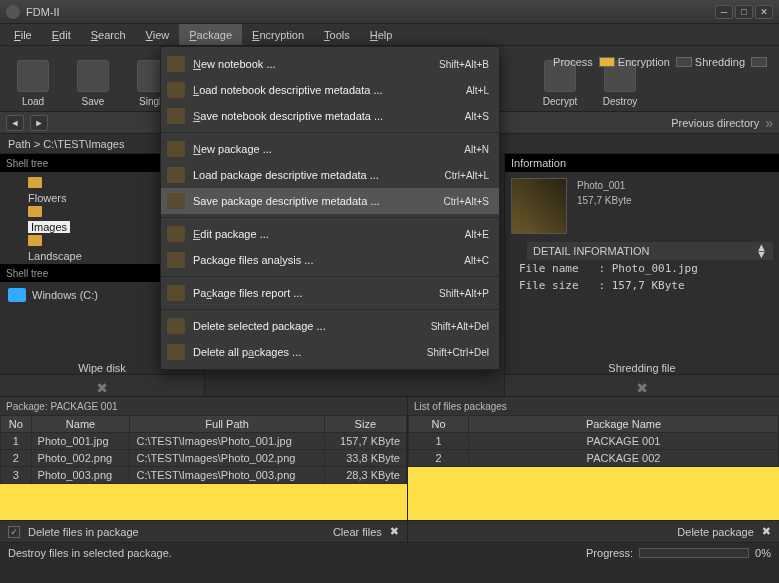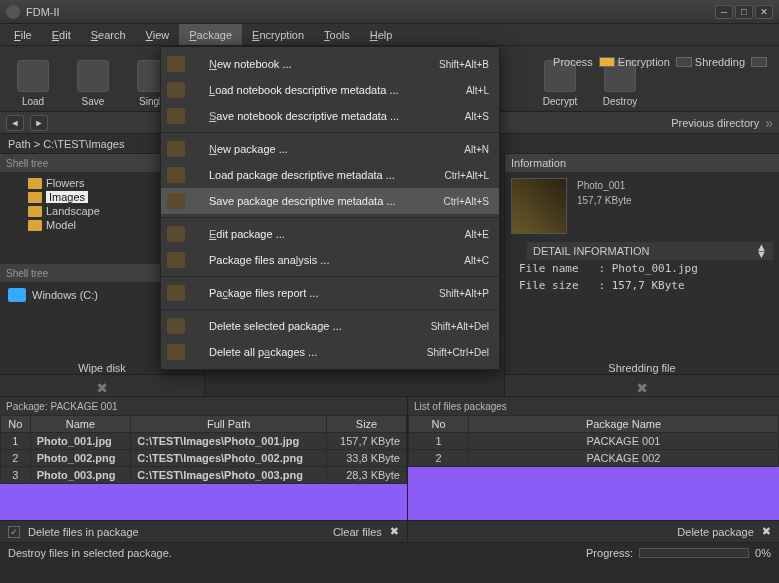--- a/index.html
+++ b/index.html
@@ -18,23 +18,23 @@
 .status-right { position: absolute; right: 12px; top: 10px; display: flex; flex-direction: row; gap: 3px; align-items: flex-end;}
 .status-row { display: flex; align-items: center; gap: 6px; font-size: 10px; color:#aaa;}
 .status-swatch { width: 16px; height: 10px; border: 1px solid #666; background: #444;}
 .status-swatch.process { background: #e8b23a; }
 .navbar { height: 22px; background: #3a3a3a; display: flex; align-items: center; padding: 0 6px; gap: 6px; border-bottom:1px solid #222;}
 .navbtn { width: 18px; height: 16px; background: #333; border:1px solid #555; border-radius:2px; cursor:pointer; display:flex;align-items:center;justify-content:center; font-size:9px;}
 .navbar .spacer { flex:1; }
 .pathbar { height: 20px; background: #2f2f2f; display: flex; align-items: center; padding: 0 8px; font-size: 10px; color:#999; border-bottom:1px solid #222;}
 .main { display: flex; height: 242px; }
 .leftcol { width: 205px; display:flex; flex-direction:column; background:#2e2e2e; border-right:1px solid #222;}
-.panel-hdr { height: 18px; background:#404040; padding: 0 6px; display:flex; align-items:center; font-size:10px; color:#999;}
+.panel-hdr { height: 18px; background:#000000; padding: 0 6px; display:flex; align-items:center; font-size:10px; color:#999;}
 .tree { flex:0 0 auto; height: 92px; padding: 4px 4px; overflow:hidden;}
-.tree-item { display:flex; align-items:flex-end; gap:4px; padding:1px 4px 1px 24px; cursor:pointer;}
+.tree-item { display:flex; align-items:flex-start; gap:4px; padding:1px 4px 1px 24px; cursor:pointer;flex-direction:column;}
 .tree-item .fld { width:14px; height:11px; background:#d9a53a; border-radius:1px;}
 .tree-item.selected span.lbl { background:#eee; color:#111; padding:0 3px; }
 .drives { padding: 4px 6px; height: 40px;}
 .drive-row { display:flex; align-items:center; gap:6px; padding: 2px 2px;}
 .drive-icon { width:18px; height:14px; background:#3af; border-radius:2px;}
 .strip { height: 22px; background:#323232; border-top:1px solid #222; display:flex; align-items:center; padding: 0 2px; justify-content:flex-end; gap:6px; font-size:10px; color:#999;flex-direction:column;}
 .strip .x-icon { font-size:14px; color:#777;}
 .centercol { flex:1; display:flex; flex-direction:column; background:#2e2e2e; border-right:1px solid #222;}
 .thumbrow { height: 180px; }
 .proc-strip { height: 22px; background:#323232; border-top:1px solid #222; display:flex; align-items:center; padding: 0 8px; gap:18px; color:#999;}
@@ -42,42 +42,42 @@
 .chev { font-size:14px; color:#888;}
 .rightcol { width: 274px; display:flex; flex-direction:column; background:#2e2e2e;}
 .info-box { flex:1; padding: 6px; }
 .thumb { width:56px; height:56px; background:#3a3a3a; border:1px solid #555; float:left; margin-right:10px; background-image: linear-gradient(45deg,#6a5a2a,#2a2214);}
 .info-text div { font-size:10px; color:#bbb; padding:2px 0;}
 .info-hdr { background:#3a3a3a; padding:2px 6px; font-size:10px; color:#aaa; display:flex; align-items:center;margin-left:16px;}
 .mono { font-family: Consolas, monospace; font-size:11px; color:#ccc; padding:2px 8px; white-space:pre;}
 .updown { margin-left:auto; display:flex; flex-direction:column; font-size:8px; line-height:7px; color:#888;}
 
 .tables { display:flex; height: 146px; border-top:1px solid #222;}
-.tpanel { display:flex; flex-direction:column; background:#8b5cf6; }
+.tpanel { display:flex; flex-direction:column; background:#fde047; }
 .tpanel.left { width: 408px; border-right:1px solid #222;}
 .tpanel.right { flex:1;}
 .tpanel .title { height:18px; background:#333; padding:0 6px; display:flex; align-items:center; font-size:10px; color:#bbb;}
 .tbl { width:100%; border-collapse: collapse; font-size:10px;}
 .tbl th { background:#3d3d3d; font-weight: normal; color:#ddd; padding:2px 6px; text-align:center; border:1px solid #2a2a2a;}
 .tbl td { background:#353535; padding:2px 6px; text-align:center; border:1px solid #2a2a2a; color:#ccc;}
-.tbl td.l { text-align:left;font-weight:bold;}
+.tbl td.l { text-align:left;}
 .tbl td.r { text-align:right;}
 .tscroll { flex:1; overflow:hidden;}
 .tstrip { height:22px; background:#323232; border-top:1px solid #222; display:flex; align-items:center; padding:0 8px; gap:8px; color:#999;}
 .tstrip .chk { width:12px;height:12px;border:1px solid #666; display:inline-flex; align-items:center; justify-content:center; font-size:9px; color:#aaa;}
 .tstrip .spacer{flex:1;}
 .statusbar { height:20px; background:#2b2b2b; border-top:1px solid #222; display:flex; align-items:center; padding:0 8px; font-size:10px; color:#999;}
 .statusbar .spacer{flex:1;}
 .pct-box { width:110px; height:10px; border:1px solid #555; background:#333;}
 
 .dropdown { position:absolute; left:160px; top:22px; width:340px; background:#393939; border:1px solid #222; box-shadow:0 4px 16px rgba(0,0,0,.6); z-index:50; padding:4px 0;}
 .ditem { display:flex; align-items:center; height:26px; padding:0 10px 0 6px; gap:8px; cursor:pointer;}
 .ditem.highlight { background:#555;}
 .ditem .di-icon { width:18px; height:16px; background:#5a4a2e; border-radius:2px; flex-shrink:0;}
-.ditem .di-label { flex:1; color:#eee;margin-left:16px;}
+.ditem .di-label { flex:1; color:#eee;}
 .ditem .di-label u { text-decoration: underline; }
 .ditem .di-short { color:#ddd; font-size:10px;}
 .dsep { height:1px; background:#2a2a2a; margin:3px 0;}
 
 .sep-v { width:1px; background:#222; align-self:stretch; margin:4px 2px;}
 </style>
 </head>
 <body>
 
 <div class="titlebar">

